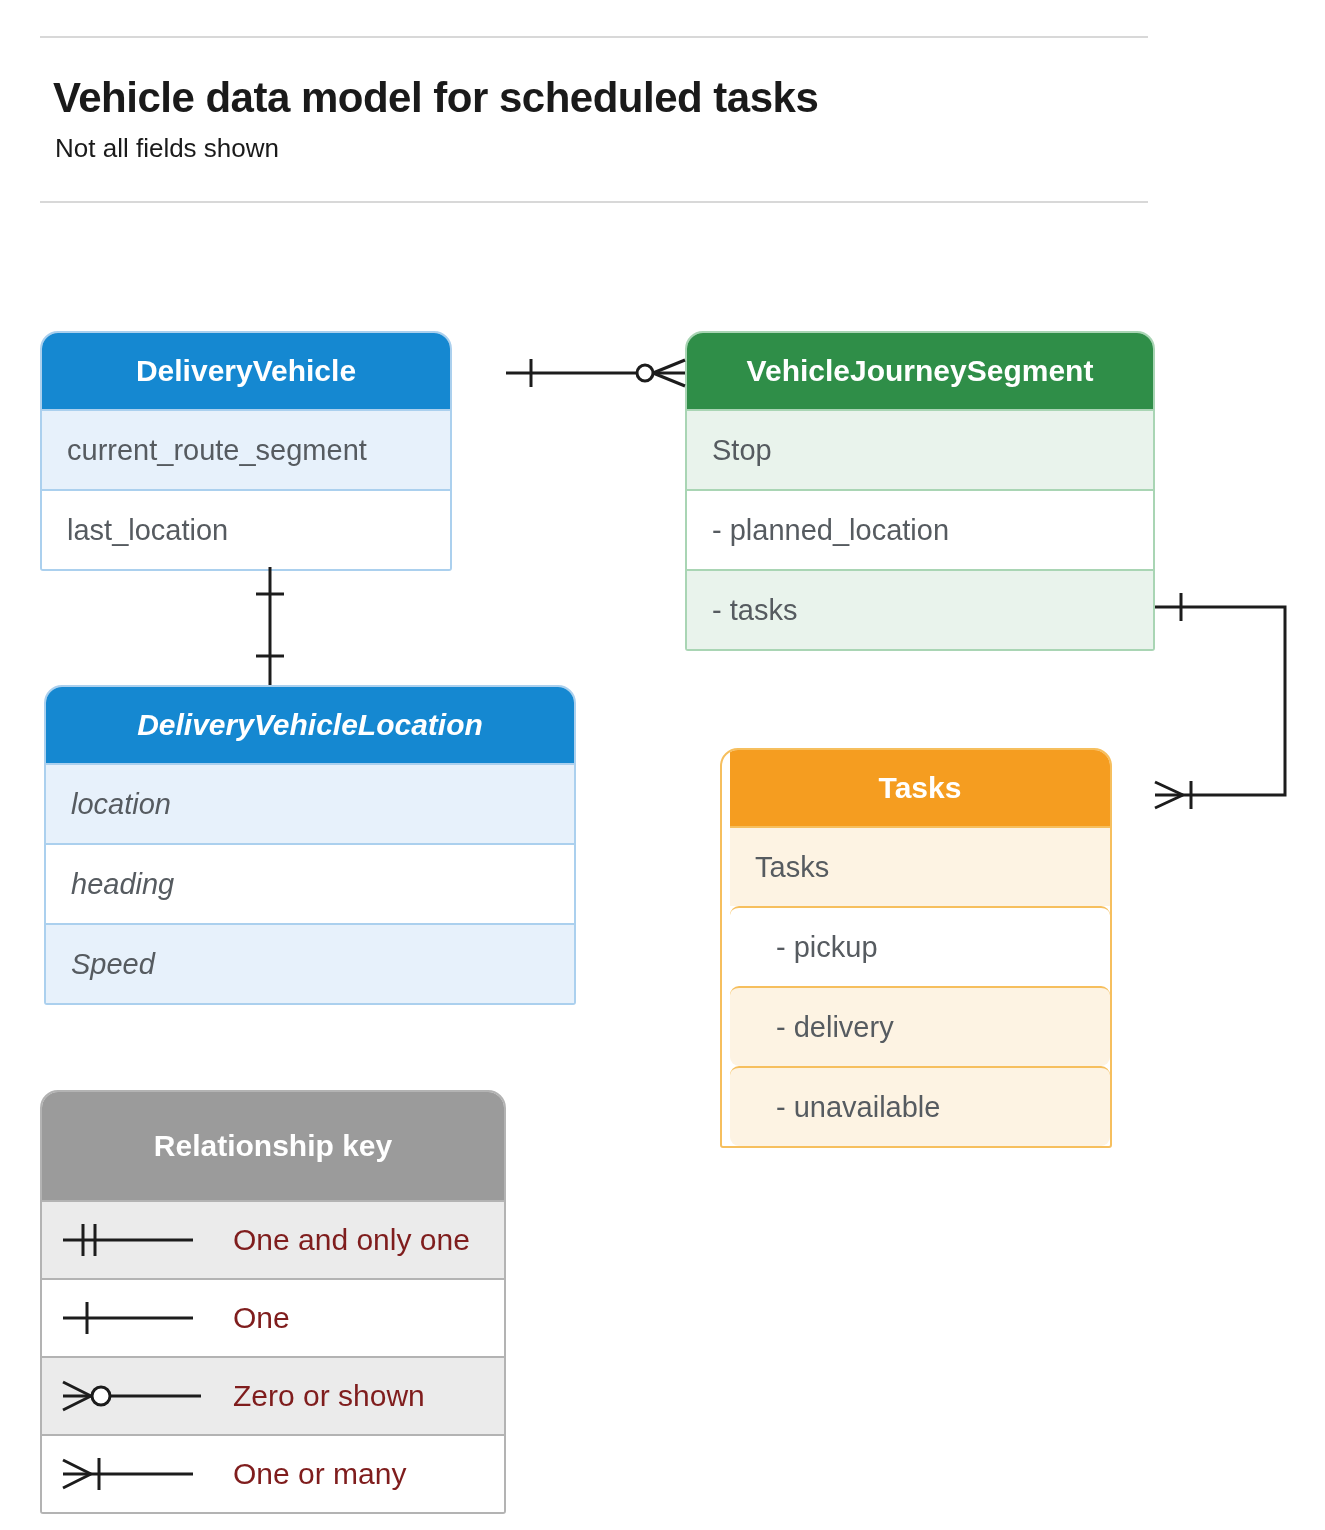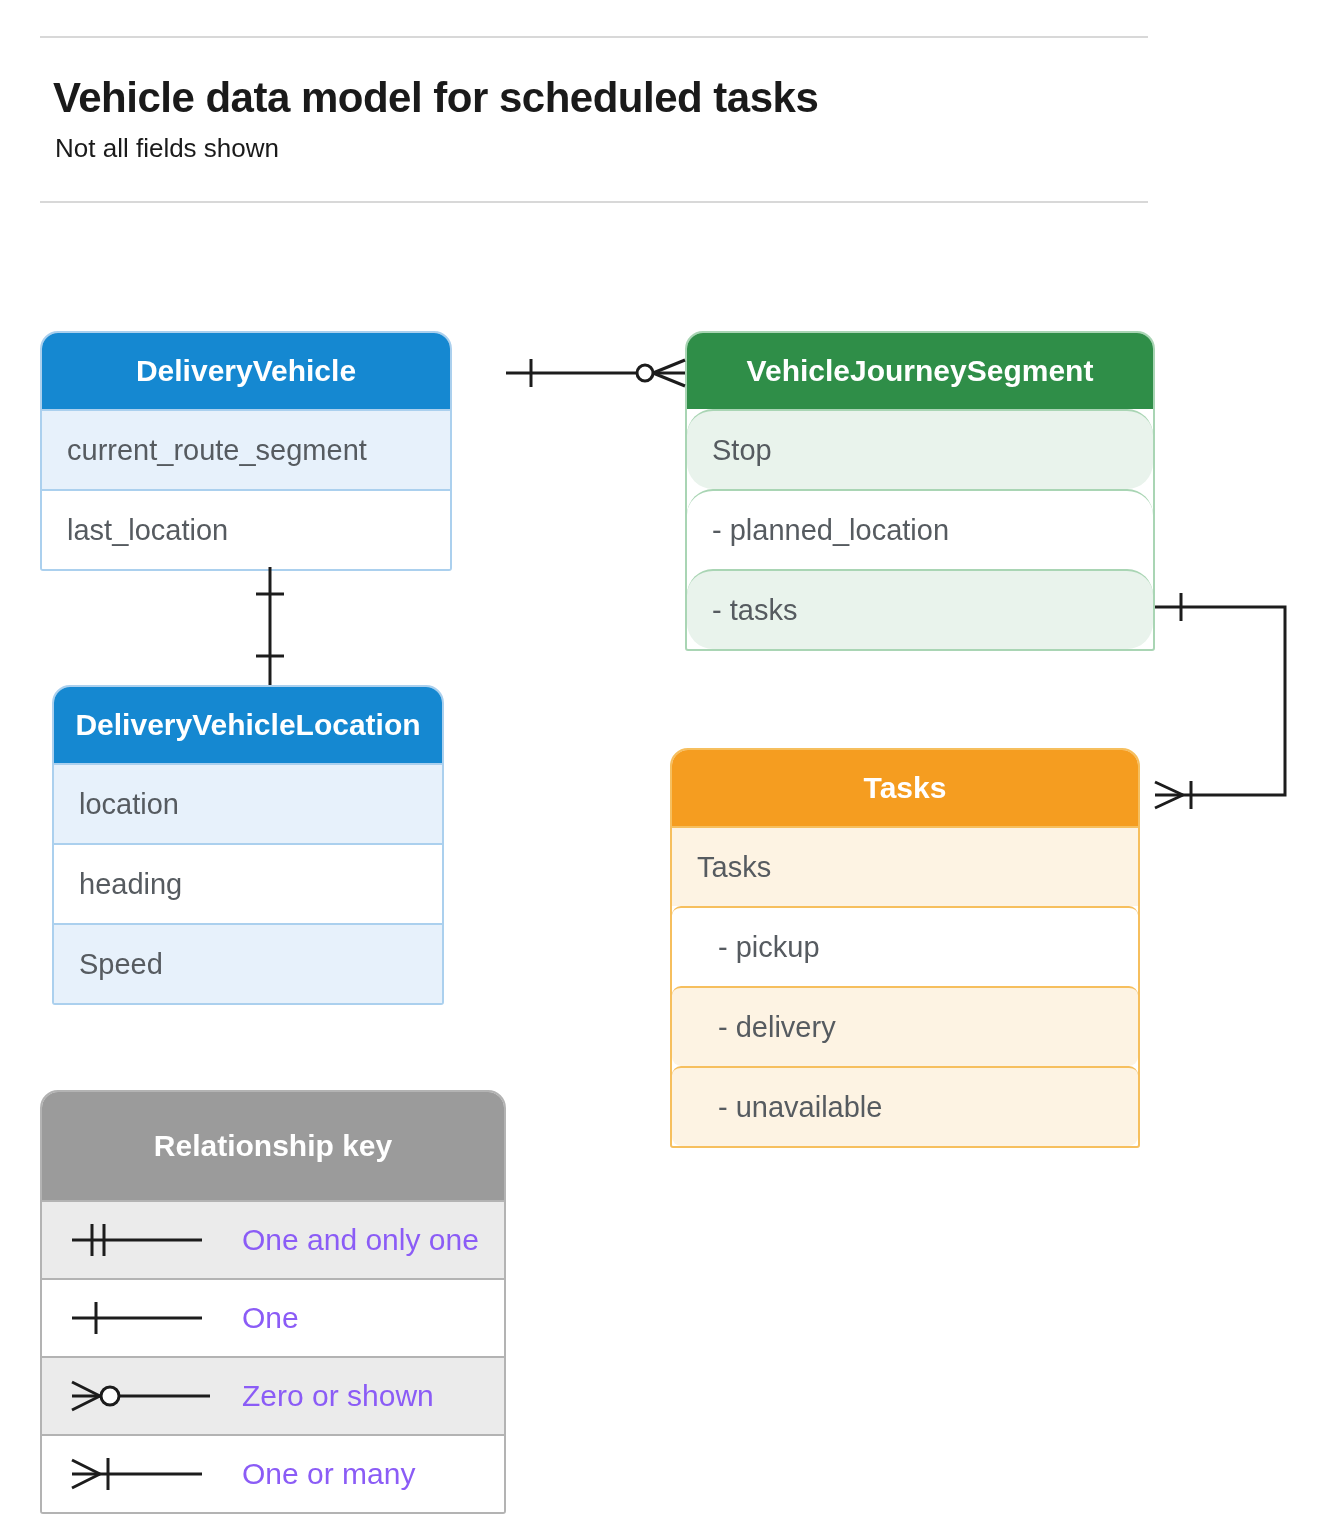--- a/index.html
+++ b/index.html
@@ -29,31 +29,31 @@
   }
   .entity .row.sub { padding-left:46px;border-radius:9px; }
 
   .blue  { border-color:#abd0ee; }
   .blue .hdr  { background:#1588d1; }
   .blue .row  { border-color:#abd0ee; }
   .blue .row.tint { background:#e7f1fb; }
 
   .green { border-color:#a9d5b4; }
   .green .hdr { background:#2f8e48; }
-  .green .row { border-color:#a9d5b4;border-radius:26px; }
+  .green .row { border-color:#a9d5b4; }
   .green .row.tint { background:#e9f3ec; }
 
   .orange { border-color:#f6bf5e; }
   .orange .hdr { background:#f59d20; }
   .orange .row { border-color:#f6bf5e; }
   .orange .row.tint { background:#fdf3e3; }
 
   .key { border-color:#b3b3b3; }
   .key .hdr { background:#9b9b9b; height:108px; }
-  .key .row { height:78px; border-color:#b3b3b3; color:#8b5cf6; font-size:30px; padding-left:28px; }
+  .key .row { height:78px; border-color:#b3b3b3; color:#7f1d1d; font-size:30px; padding-left:19px; }
   .key .row.tint { background:#ebebeb; }
   .key .ksym { margin-right:22px; flex:0 0 auto; }
 
   #connector-overlay {
     position:absolute; left:0; top:0; width:1325px; height:1530px;
     pointer-events:none; z-index:5;
   }
   #connector-overlay * { stroke:#1c1c1c; stroke-width:3; fill:none; }
   #connector-overlay circle { fill:#ffffff; }
   .ksym line, .ksym path { stroke:#1c1c1c; stroke-width:3; fill:none; }
@@ -73,28 +73,28 @@
   <div class="row">last_location</div>
 </div>
 
 <div class="entity green" style="left:685px; top:331px; width:470px;">
   <div class="hdr">VehicleJourneySegment</div>
   <div class="row tint">Stop</div>
   <div class="row">- planned_location</div>
   <div class="row tint">- tasks</div>
 </div>
 
-<div class="entity blue" style="left:52px; top:685px; width:392px;">
+<div class="entity blue" style="left:44px; top:685px; width:532px;font-style:italic;">
   <div class="hdr">DeliveryVehicleLocation</div>
   <div class="row tint">location</div>
   <div class="row">heading</div>
   <div class="row tint">Speed</div>
 </div>
 
-<div class="entity orange" style="left:670px; top:748px; width:470px;">
+<div class="entity orange" style="left:720px; top:748px; width:392px;padding-left:8px;">
   <div class="hdr">Tasks</div>
   <div class="row tint">Tasks</div>
   <div class="row sub">- pickup</div>
   <div class="row sub tint">- delivery</div>
   <div class="row sub tint">- unavailable</div>
 </div>
 
 <div class="entity key" style="left:40px; top:1090px; width:466px;">
   <div class="hdr">Relationship key</div>
   <div class="row tint">

